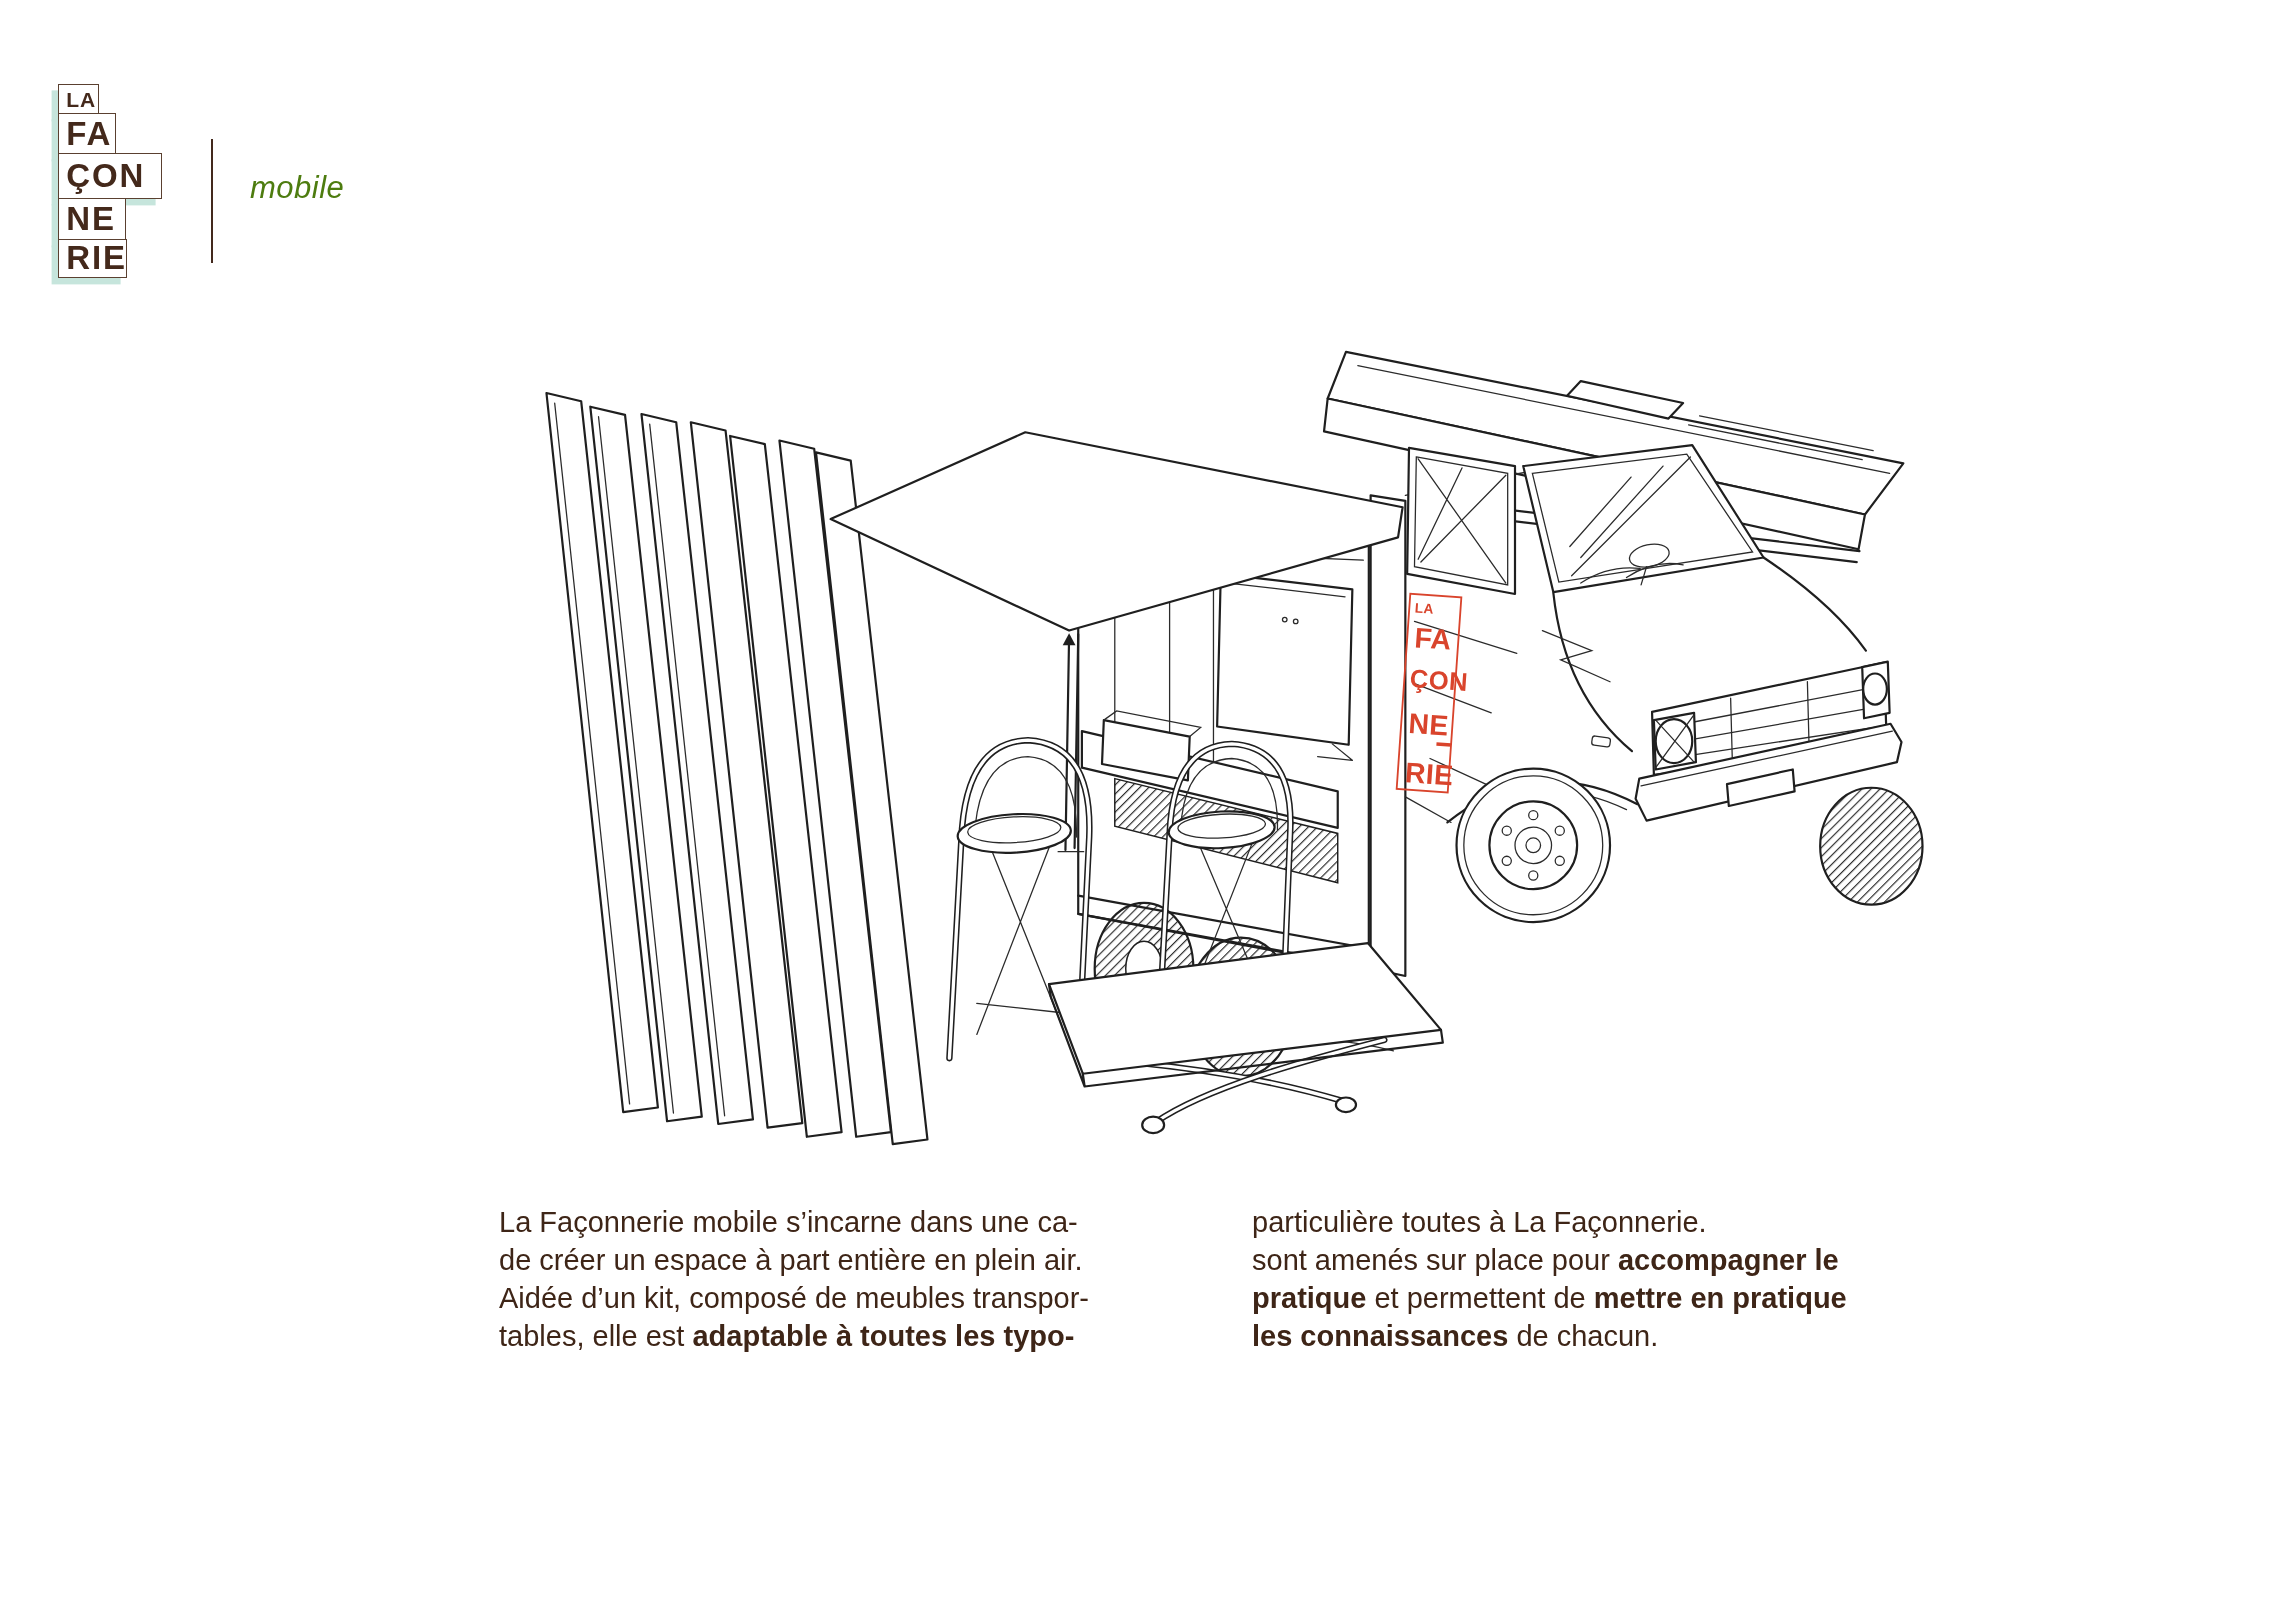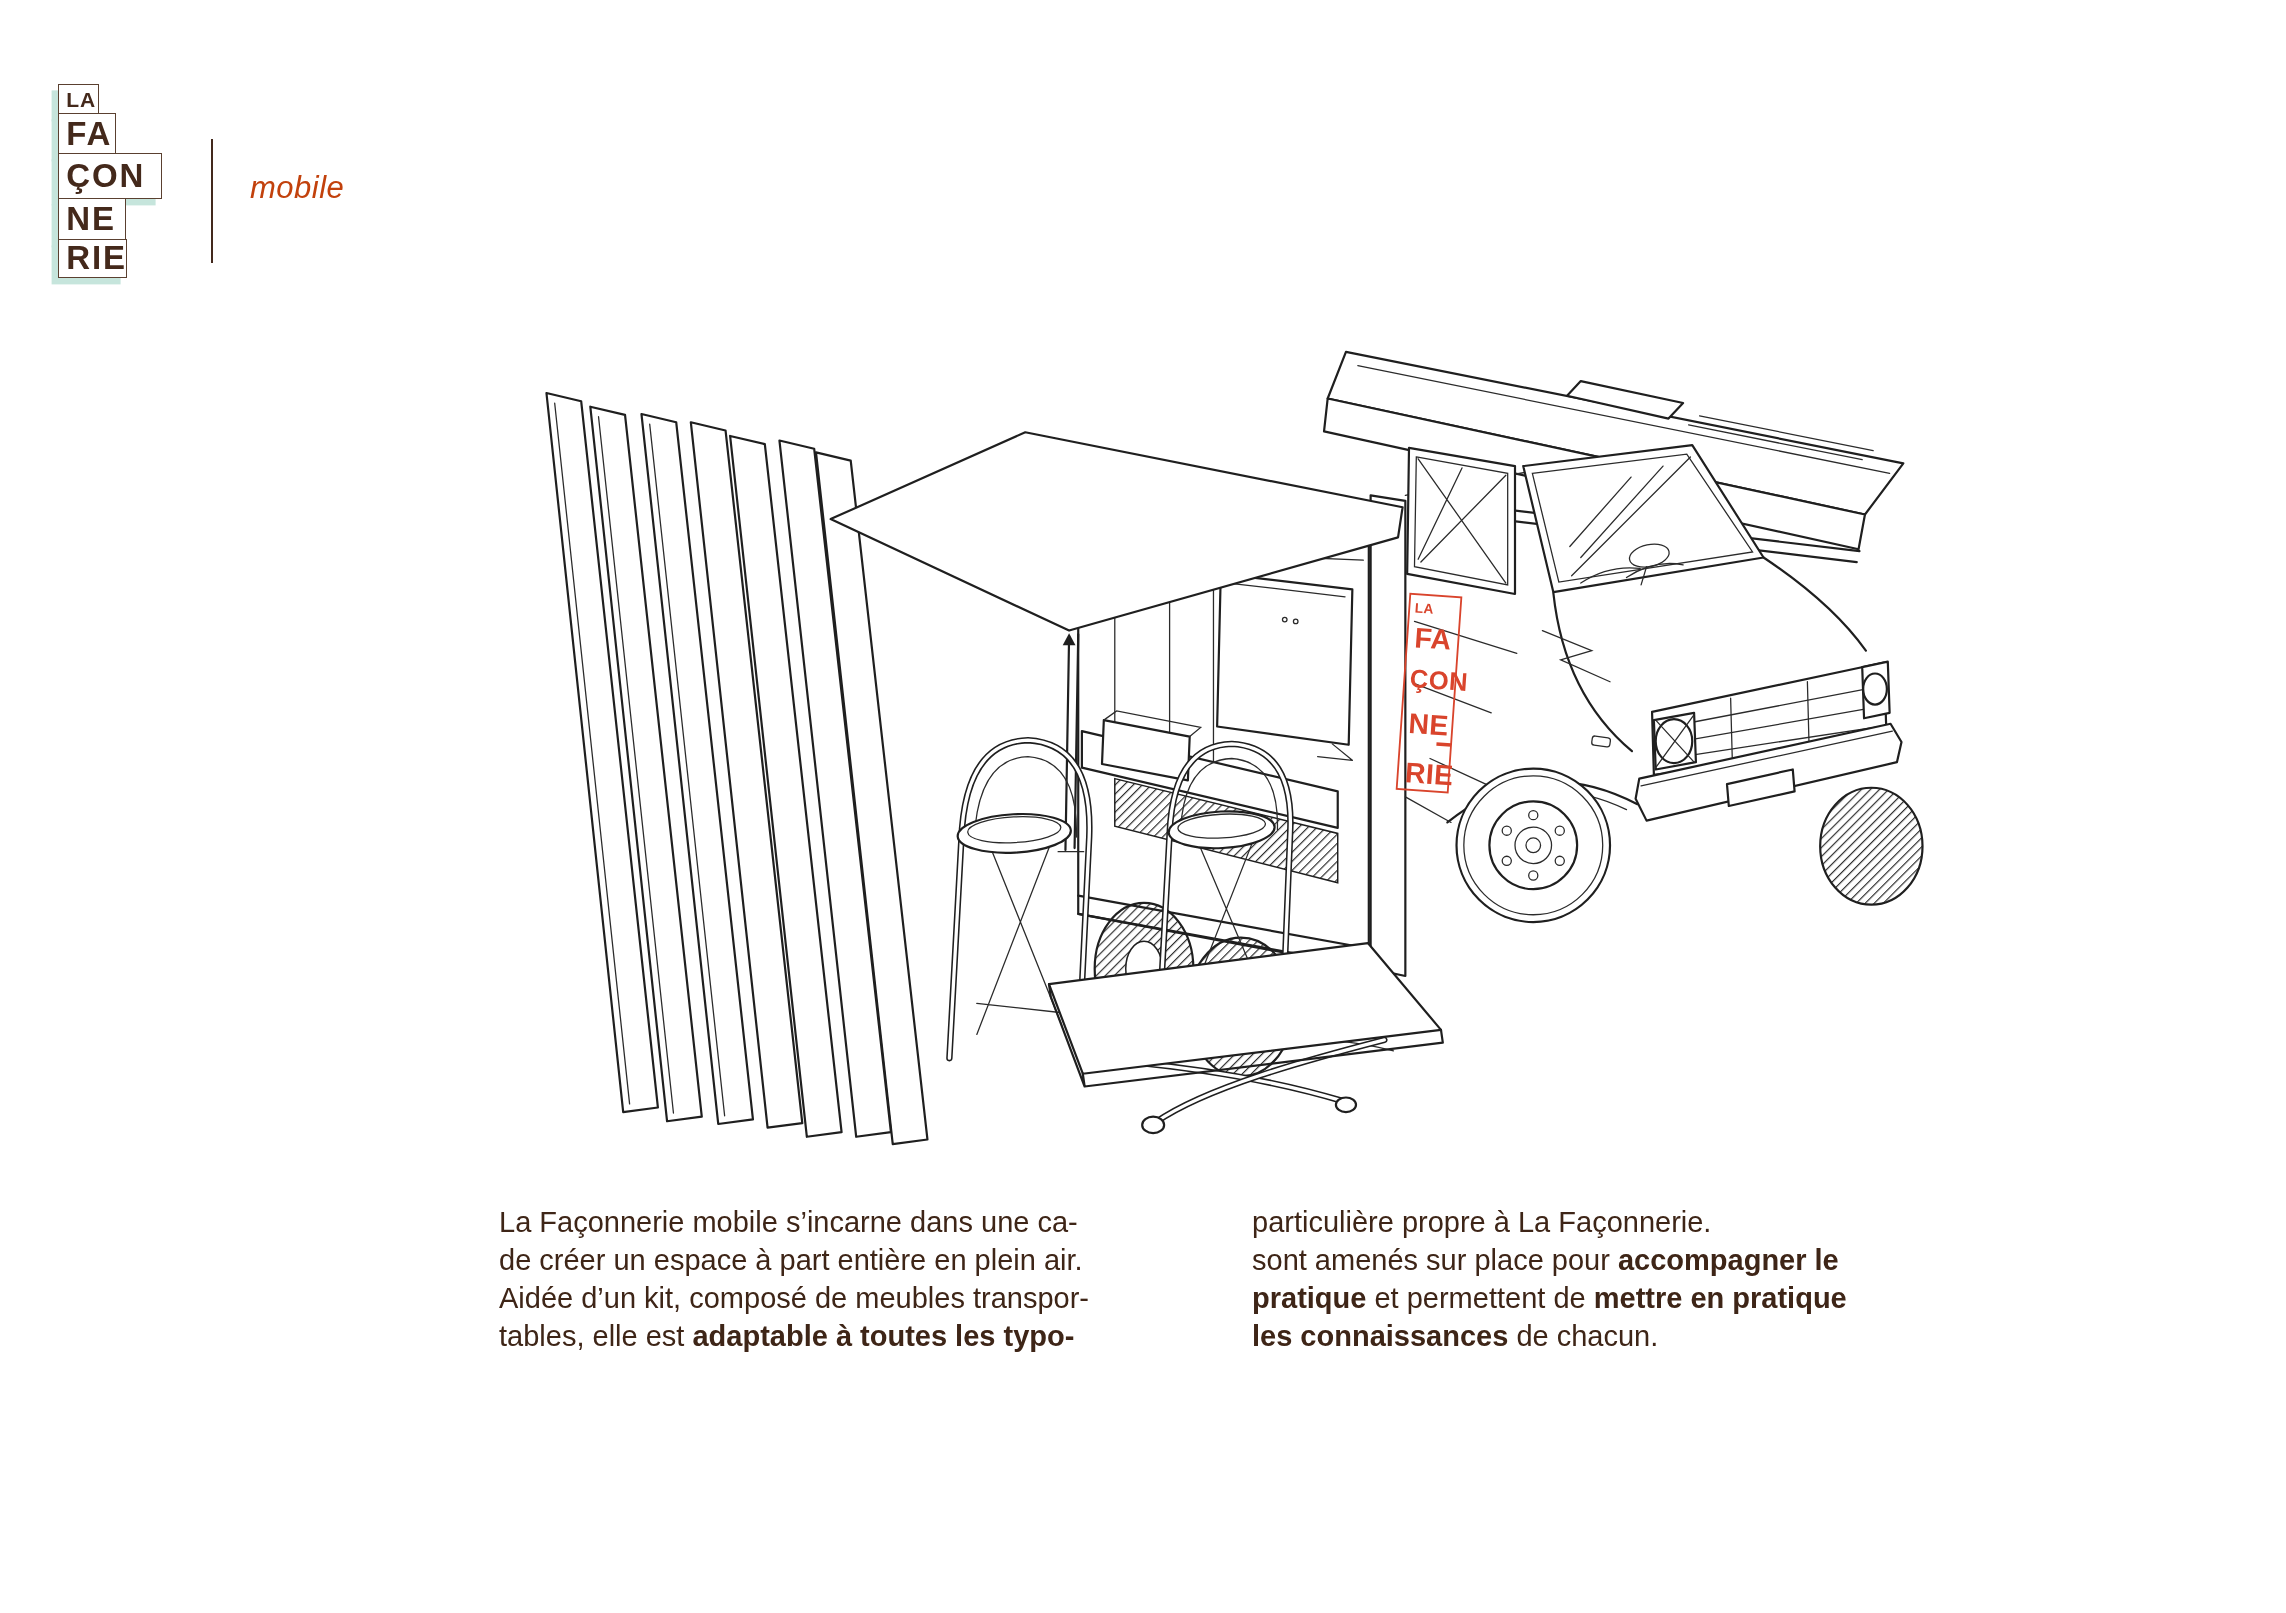--- a/index.html
+++ b/index.html
@@ -12,21 +12,21 @@
         display:flex;align-items:center;padding-left:7.3px;font-weight:bold;color:#44291b;
         letter-spacing:1.8px;box-shadow:-6.4px 6.4px 0 #c6e5dc;margin-top:-1.8px;}
   .lrow:nth-child(1){width:41px;height:31px;font-size:21px;margin-top:0;letter-spacing:0.9px;}
   .lrow:nth-child(2){width:58px;height:42px;font-size:33px;}
   .lrow:nth-child(3){width:104px;height:46px;font-size:33px;}
   .lrow:nth-child(4){width:68px;height:43px;font-size:33px;}
   .lrow:nth-child(5){width:69px;height:39px;font-size:33px;}
 
   .vdivider{position:absolute;left:211px;top:139px;width:1.8px;height:124px;background:#43291d;}
   .tagline{position:absolute;left:250px;top:170px;font-size:31px;font-style:italic;
-           color:#c2410c;letter-spacing:0.5px;}
+           color:#4d7c0f;letter-spacing:0.5px;}
 
   
   .scene{position:absolute;left:530px;top:329px;width:1398px;height:827px;}
   .ln{stroke:#1f1f1f;stroke-width:2.4;fill:none;stroke-linecap:round;stroke-linejoin:round;}
   .lnw{stroke:#1f1f1f;stroke-width:2.4;fill:#ffffff;stroke-linecap:round;stroke-linejoin:round;}
   .fine{stroke:#2b2b2b;stroke-width:1.4;fill:none;stroke-linecap:round;}
   .tube{stroke:#1f1f1f;stroke-width:7;fill:none;stroke-linecap:round;}
   .tubein{stroke:#ffffff;stroke-width:3.6;fill:none;stroke-linecap:round;}
   .redln{stroke:#d9442c;fill:none;}
   .vanlogo-text{font-family:"Liberation Sans","DejaVu Sans",sans-serif;font-weight:bold;
@@ -227,18 +227,18 @@
   </g>
 </svg>
 
 <div class="tcol tcol-left">
     <div><span>La Façonnerie mobile s’incarne dans une ca-</span></div>
     <div><span>de créer un espace à part entière en plein air.</span></div>
     <div><span>Aidée d’un kit, composé de meubles transpor-</span></div>
     <div><span>tables, elle est </span><span class="b">adaptable à toutes les typo-</span></div>
   </div>
 <div class="tcol tcol-right">
-    <div><span>particulière propre à La Façonnerie.</span></div>
+    <div><span>particulière toutes à La Façonnerie.</span></div>
     <div><span>sont amenés sur place pour </span><span class="b">accompagner le</span></div>
     <div><span class="b">pratique</span><span> et permettent de </span><span class="b">mettre en pratique</span></div>
     <div><span class="b">les connaissances</span><span> de chacun.</span></div>
   </div>
 
 
 </body></html>

